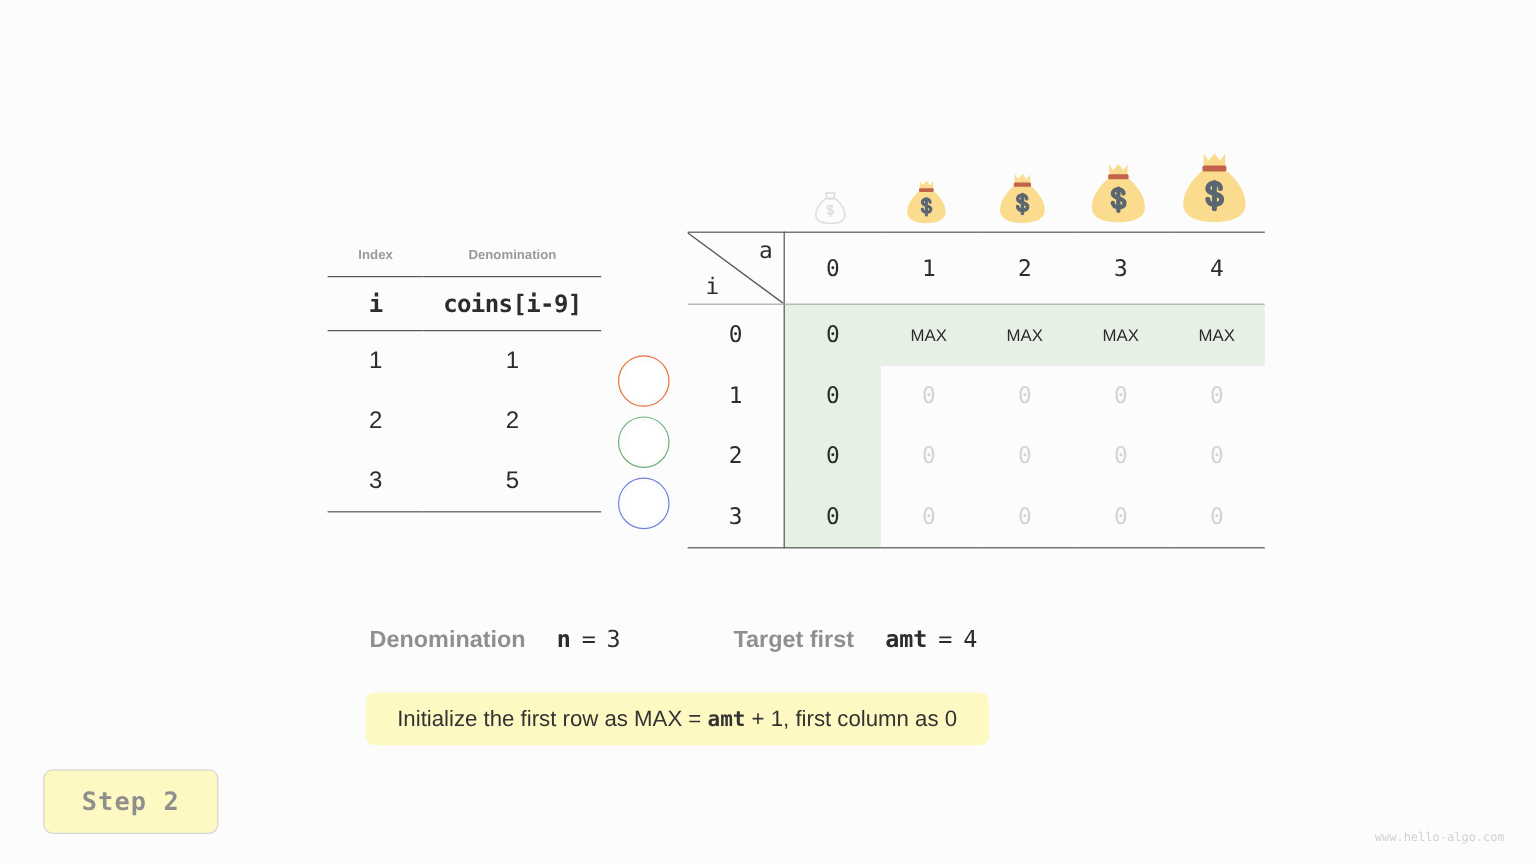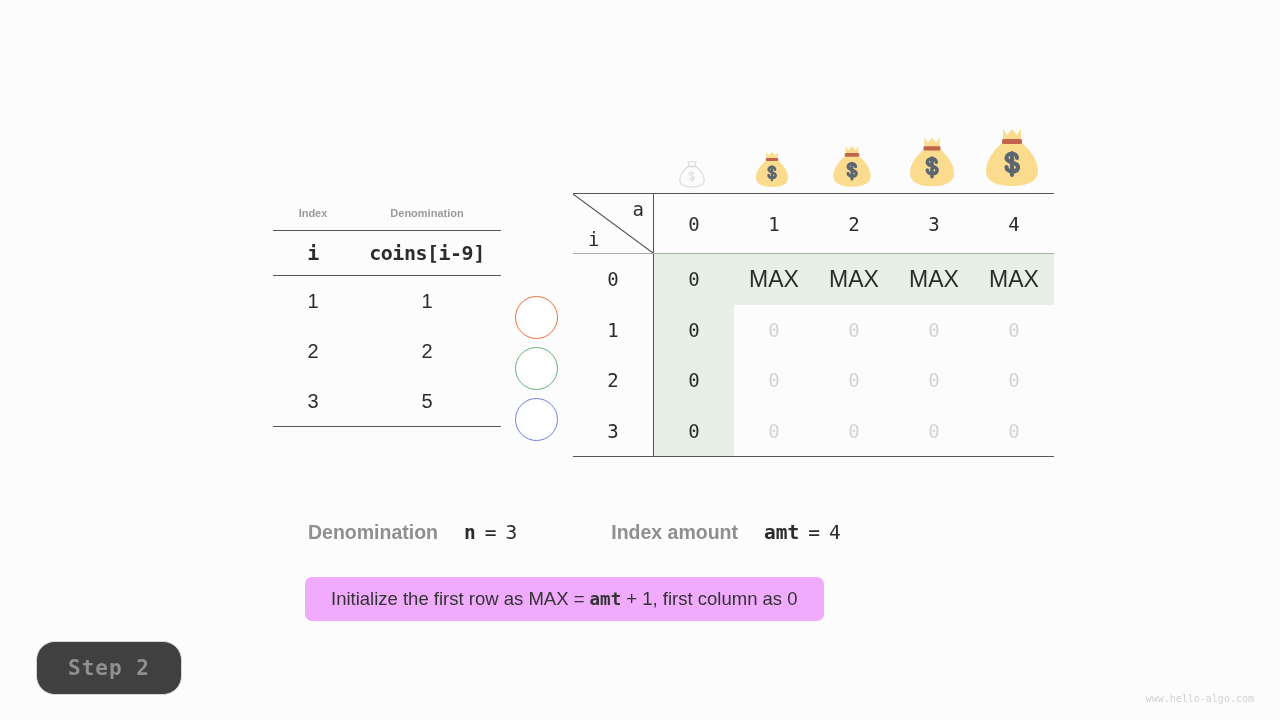--- a/index.html
+++ b/index.html
@@ -136,21 +136,21 @@
     font-size: 19px;
     color: #2c2c2c;
     font-family: "DejaVu Sans Mono", monospace;
   }
   .cell-val {
     font-size: 19px;
     color: #2c2c2c;
     font-family: "DejaVu Sans Mono", monospace;
   }
   .cell-max {
-    font-size: 23px;
+    font-size: 14px;
     color: #2c2c2c;
     font-family: "Liberation Sans", sans-serif;
   }
   .cell-faded {
     font-size: 19px;
     color: #d4d4d4;
     font-family: "DejaVu Sans Mono", monospace;
   }
   .hl { background: #e6f0e4; }
   .bd-vert { border-right: 1.6px solid #555 !important; }
@@ -206,38 +206,38 @@
     font-size: 19.5px;
     font-family: "DejaVu Sans Mono", monospace;
     margin-left: 9px;
   }
   .p-gap { width: 94px; }
 
   #caption {
     position: absolute;
     left: 305px;
     top: 577px;
-    background: #f0abfc;
+    background: #fef9c3;
     border-radius: 7px;
     padding: 11px 26px;
     font-size: 18.5px;
     color: #333;
     white-space: nowrap;
   }
   #caption b { font-family: "DejaVu Sans Mono", monospace; font-size: 17.5px; }
 
   #step-badge {
     position: absolute;
     left: 36px;
     top: 641px;
     width: 144px;
     height: 52px;
     border: 1.5px solid #d5d5d5;
-    border-radius: 19px;
-    background: #404040;
+    border-radius: 8px;
+    background: #fef9c3;
     display: flex;
     align-items: center;
     justify-content: center;
     color: #8f8f8f;
     font-size: 21px;
     font-weight: bold;
     font-family: "DejaVu Sans Mono", monospace;
     letter-spacing: 1px;
   }
 
@@ -399,21 +399,21 @@
   </tbody>
     </table>
 </div>
 
 <div id="params">
   <span class="p-label">Denomination</span>
   <span class="p-var">n</span>
   <span class="p-eq">=</span>
   <span class="p-val">3</span>
   <span class="p-gap"></span>
-  <span class="p-label">Index amount</span>
+  <span class="p-label">Target first</span>
   <span class="p-var">amt</span>
   <span class="p-eq">=</span>
   <span class="p-val">4</span>
 </div>
 
 <div id="caption">
   <span>Initialize the first row as MAX = </span><b>amt</b><span> + 1, first column as 0</span>
 </div>
 
 <div id="step-badge">Step 2</div>

